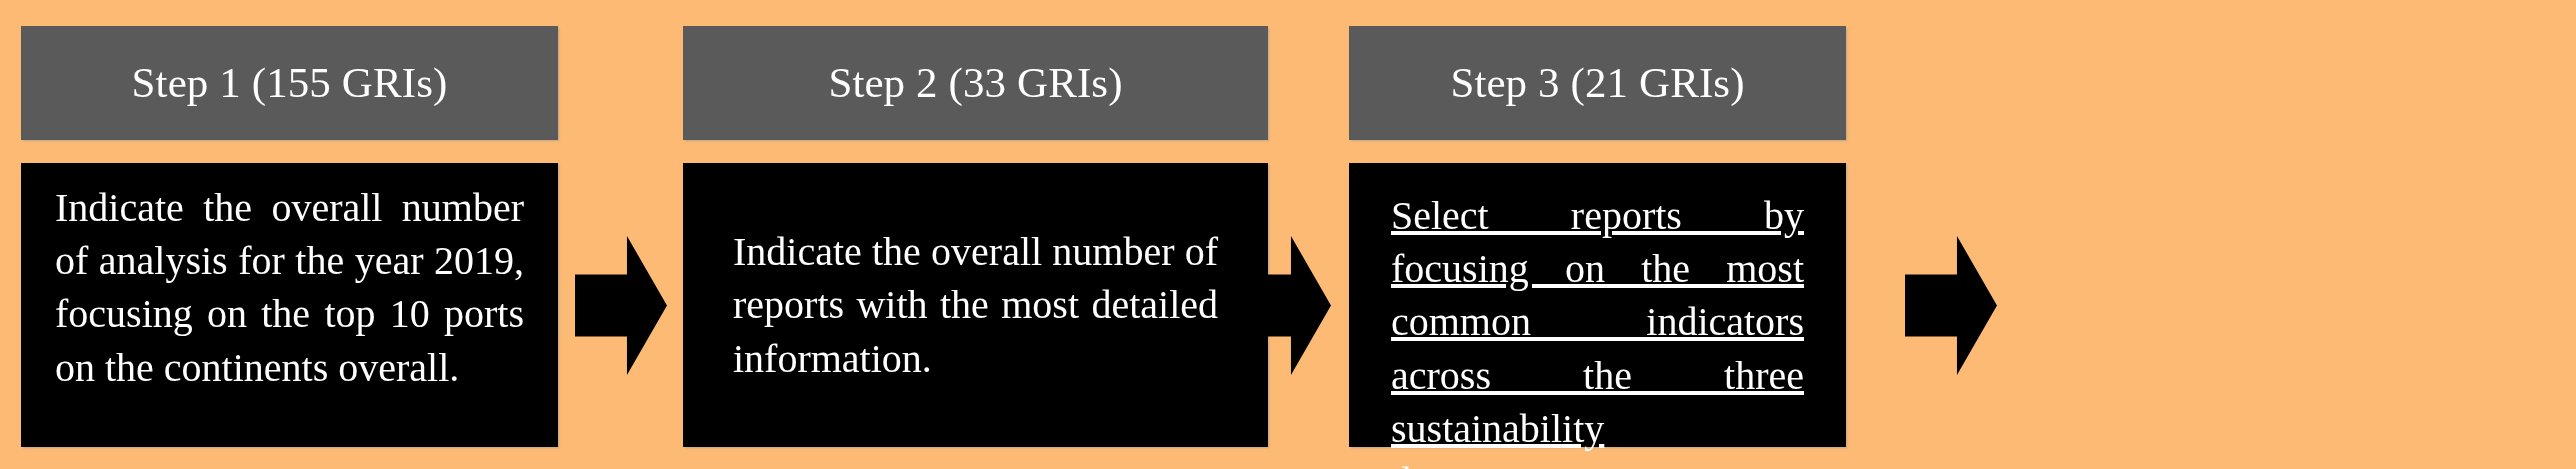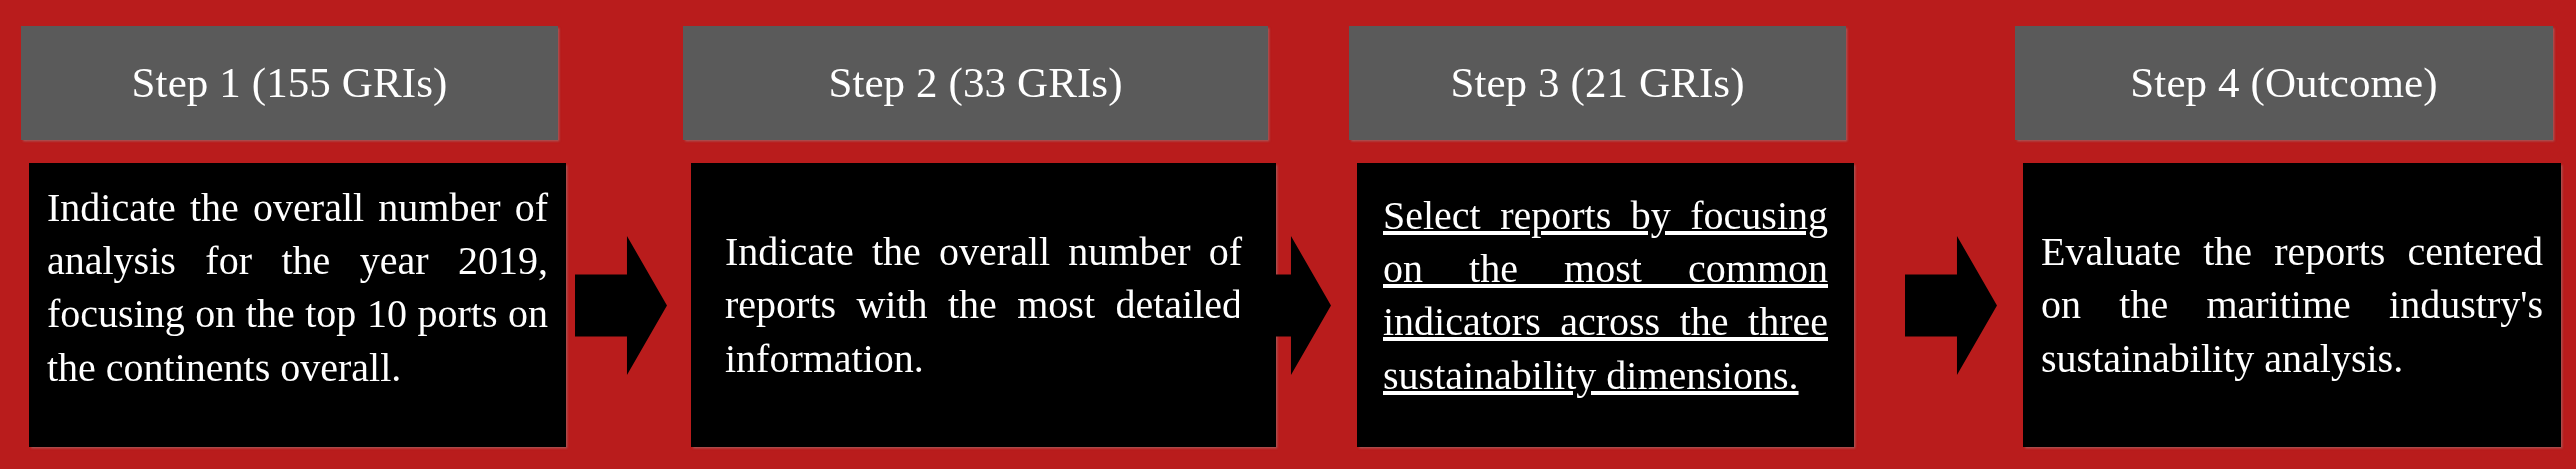--- a/index.html
+++ b/index.html
@@ -11,21 +11,21 @@
     width: 2576px;
     height: 470px;
     font-family: "Liberation Serif", "DejaVu Serif", serif;
     overflow: hidden;
   }
 
   #flow {
     position: relative;
     width: 2576px;
     height: 470px;
-    background: #b91c1c;
+    background: #fdba74;
   }
 
   .step {
     position: absolute;
     top: 26px;
     height: 421px;
   }
 
   .step-header {
     position: absolute;
@@ -46,27 +46,27 @@
     font-size: 43px;
     line-height: 1.05;
     letter-spacing: 0.1px;
     white-space: nowrap;
     text-align: center;
   }
 
   .step-body {
     position: absolute;
     top: 137px;
-    left: 8px;
+    left: 0;
     width: 100%;
     height: 284px;
     background: #000000;
     box-shadow: 2.1px 2.1px 2.1px rgba(150,150,150,0.55);
     box-sizing: border-box;
-    padding: 0 18px;
+    padding: 0 34px;
     display: flex;
     flex-direction: column;
     justify-content: center;
   }
 
   .step-body.top-align {
     justify-content: flex-start;
     padding-top: 18px;
   }
 
@@ -135,23 +135,15 @@
       <p class="step-body-text" style="margin:8px;text-decoration:underline;">Select reports by focusing on the most common indicators across the three sustainability dimensions.</p>
     </div>
   </div>
 
   <div class="arrow" style="left:1905px;">
     <svg viewBox="0 0 131 198" xmlns="http://www.w3.org/2000/svg">
       <polygon points="0,55 74,55 74,0 131,99 74,198 74,143 0,143" fill="#000000"></polygon>
     </svg>
   </div>
 
-  <div class="step" style="left:2015px; width:538px;">
-    <div class="step-header">
-      <span class="step-header-label">Step 4 (Outcome)</span>
-    </div>
-    <div class="step-body">
-      <p class="step-body-text" style="margin:0;">Evaluate the reports centered on the maritime industry's sustainability analysis.</p>
-    </div>
-  </div>
 
 </div>
 
 
 </body></html>

